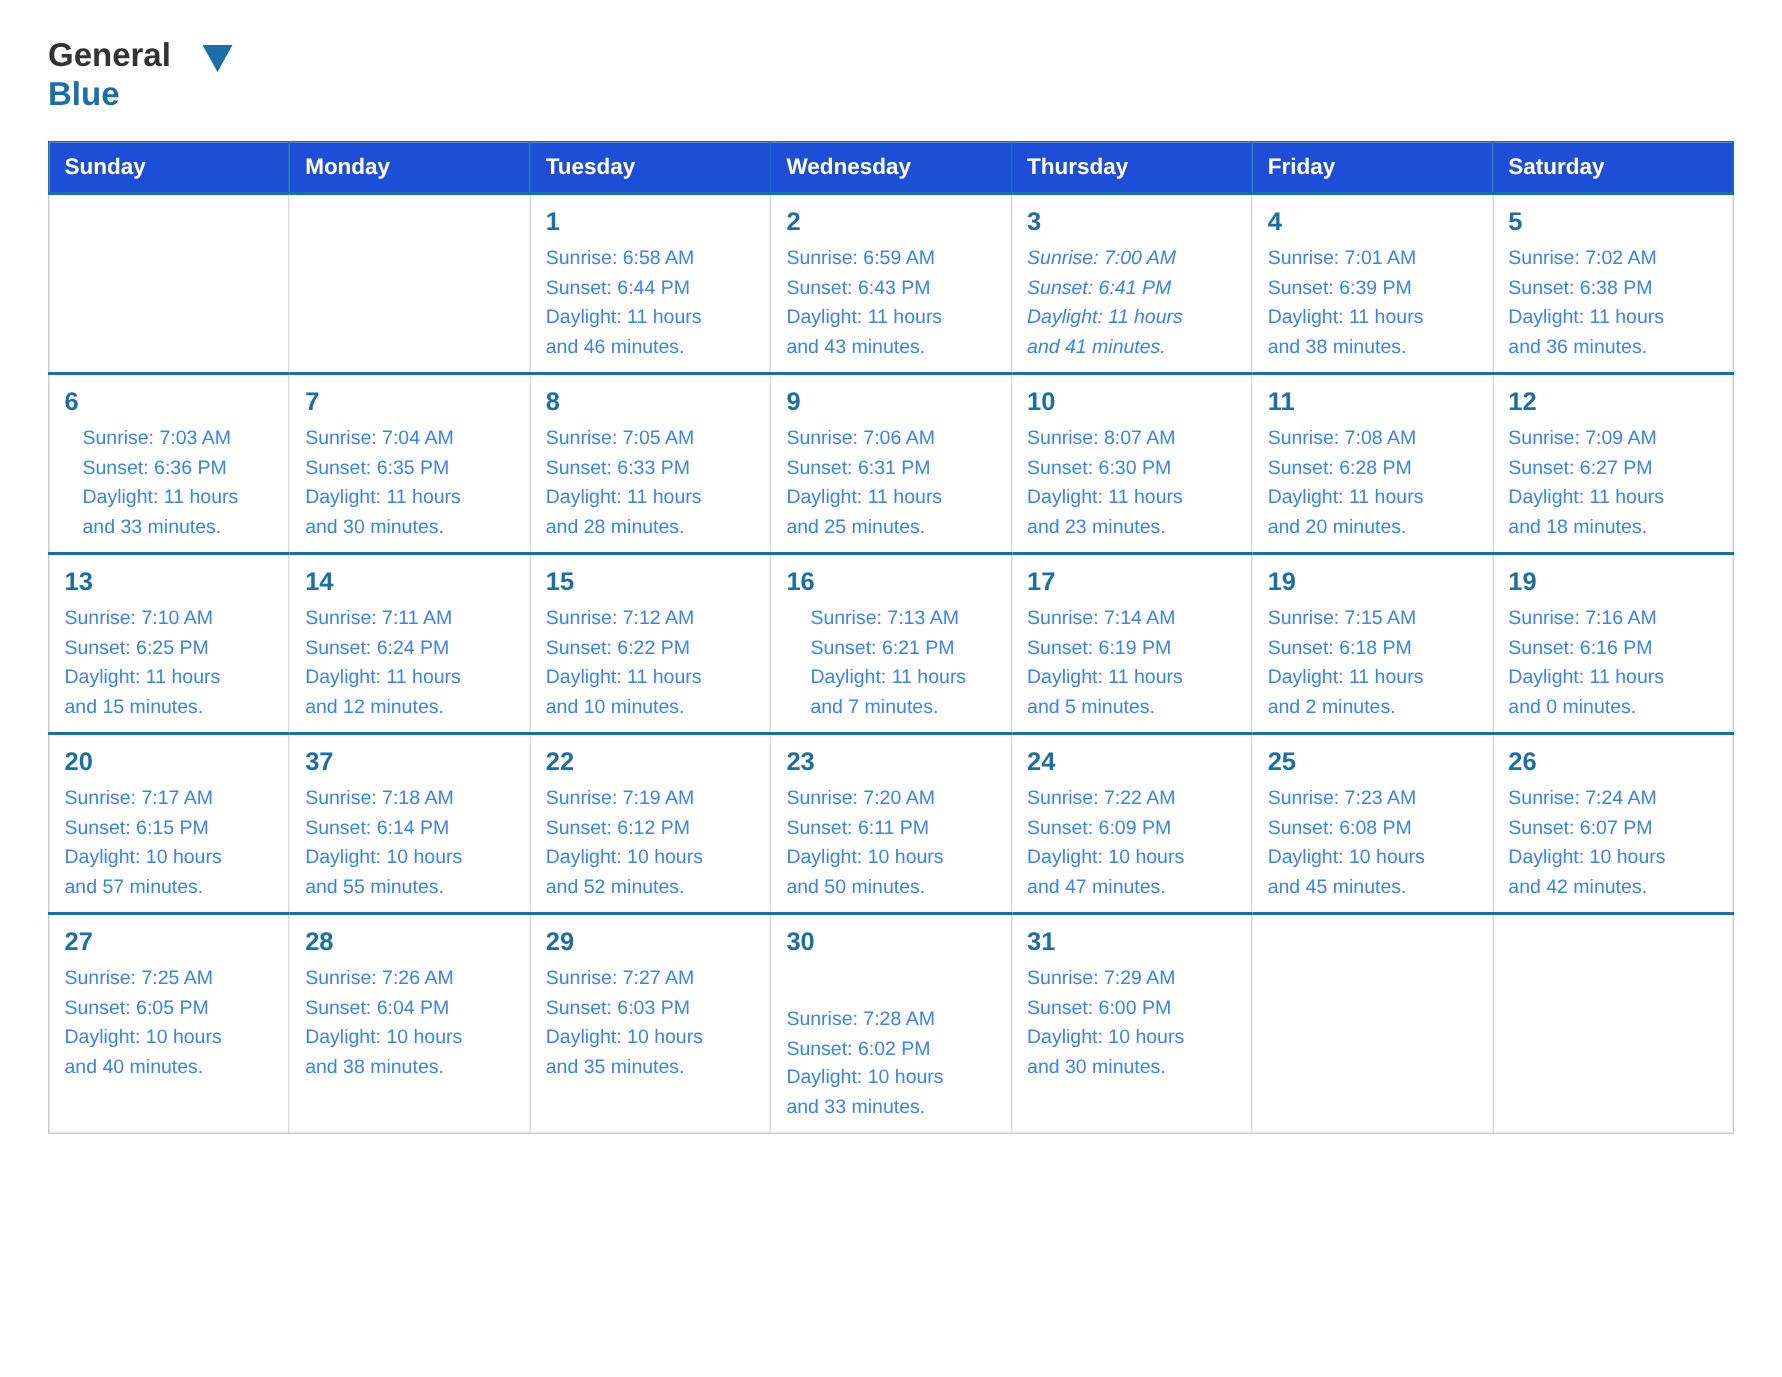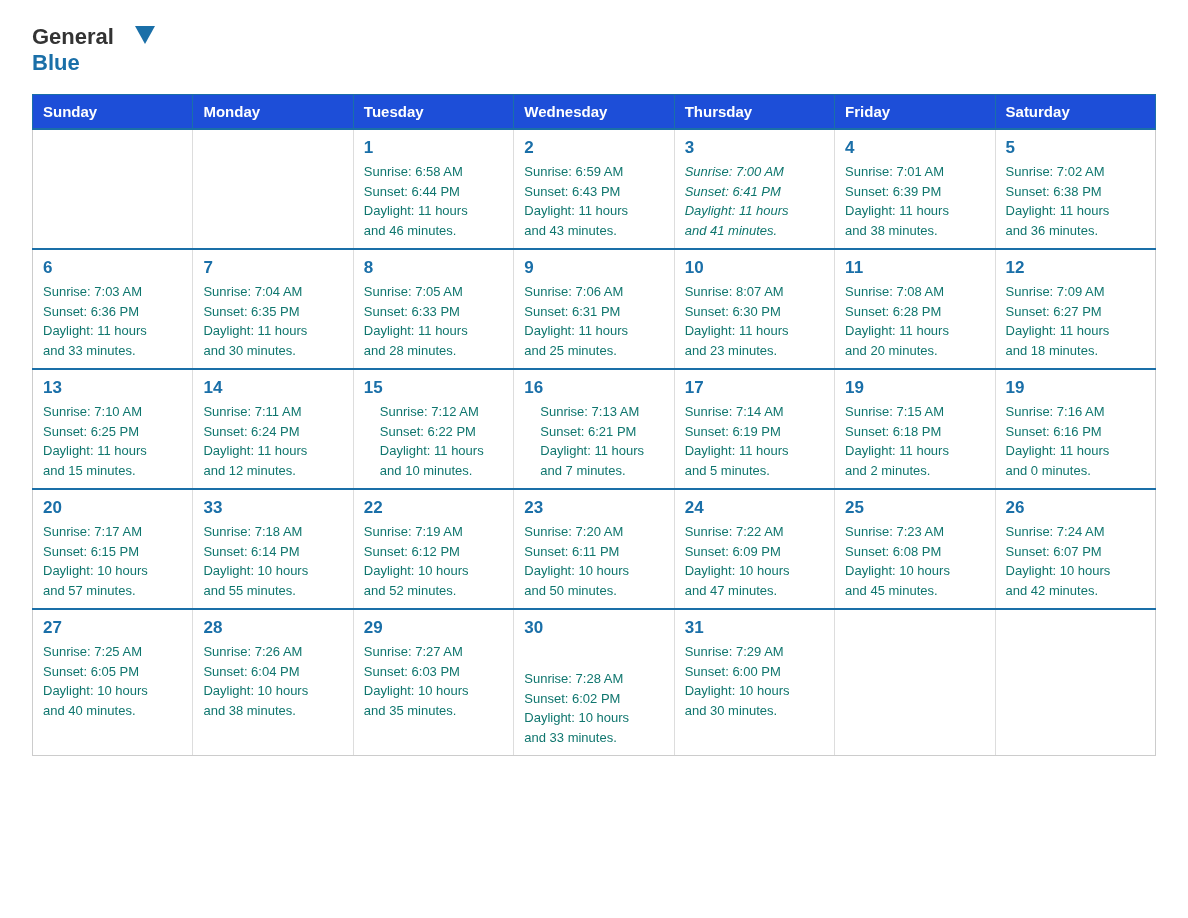--- a/index.html
+++ b/index.html
@@ -16,20 +16,21 @@
       align-items: flex-start;
       margin-bottom: 18px;
     }
     .logo-area {
       display: flex;
       flex-direction: column;
       align-items: flex-start;
     }
     .logo-text {
       display: flex;
+      align-items: center;
       font-size: 22px;
       font-weight: bold;
       color: #333;
       gap: 19px;
     }
     .logo-general { color: #333; }
     .logo-triangle {
       width: 0; height: 0;
       border-left: 10px solid transparent;
       border-right: 10px solid transparent;
@@ -82,21 +83,21 @@
     }
     .calendar-table td .day-number {
       font-size: 17px;
       font-weight: bold;
       color: #1a6fa8;
       margin-bottom: 4px;
       display: block;
     }
     .calendar-table td .day-info {
       font-size: 13px;
-      color: #0f766e;
+      color: #3b82f6;
       line-height: 1.5;
     }
     .calendar-table tr td {
       border-top: 2px solid #1a6fa8;
     }
     .calendar-table tr td:not(:last-child) {
       border-right: 1px solid #ddd;
     }
     .empty-cell { background: #fff; }
   </style>
@@ -163,21 +164,21 @@
           <span class="day-number">5</span>
           <div class="day-info" style="white-space: pre-line;">Sunrise: 7:02 AM
 Sunset: 6:38 PM
 Daylight: 11 hours
 and 36 minutes.</div>
         </td>
       </tr>
       <tr>
         <td>
           <span class="day-number">6</span>
-          <div class="day-info" style="white-space: pre-line;">Sunrise: 7:03 AM
+          <div class="day-info" style="white-space: pre-line; margin-left: 12px;">Sunrise: 7:03 AM
 Sunset: 6:36 PM
 Daylight: 11 hours
 and 33 minutes.</div>
         </td>
         <td>
           <span class="day-number">7</span>
           <div class="day-info" style="white-space: pre-line;">Sunrise: 7:04 AM
 Sunset: 6:35 PM
 Daylight: 11 hours
 and 30 minutes.</div>
@@ -228,21 +229,21 @@
         </td>
         <td>
           <span class="day-number">14</span>
           <div class="day-info" style="white-space: pre-line;">Sunrise: 7:11 AM
 Sunset: 6:24 PM
 Daylight: 11 hours
 and 12 minutes.</div>
         </td>
         <td>
           <span class="day-number">15</span>
-          <div class="day-info" style="white-space: pre-line; margin-left: 16px;">Sunrise: 7:12 AM
+          <div class="day-info" style="white-space: pre-line;">Sunrise: 7:12 AM
 Sunset: 6:22 PM
 Daylight: 11 hours
 and 10 minutes.</div>
         </td>
         <td>
           <span class="day-number">16</span>
           <div class="day-info" style="white-space: pre-line; margin-left: 16px;">Sunrise: 7:13 AM
 Sunset: 6:21 PM
 Daylight: 11 hours
 and 7 minutes.</div>
@@ -271,21 +272,21 @@
       </tr>
       <tr>
         <td>
           <span class="day-number">20</span>
           <div class="day-info" style="white-space: pre-line;">Sunrise: 7:17 AM
 Sunset: 6:15 PM
 Daylight: 10 hours
 and 57 minutes.</div>
         </td>
         <td>
-          <span class="day-number">33</span>
+          <span class="day-number">37</span>
           <div class="day-info" style="white-space: pre-line;">Sunrise: 7:18 AM
 Sunset: 6:14 PM
 Daylight: 10 hours
 and 55 minutes.</div>
         </td>
         <td>
           <span class="day-number">22</span>
           <div class="day-info" style="white-space: pre-line;">Sunrise: 7:19 AM
 Sunset: 6:12 PM
 Daylight: 10 hours

